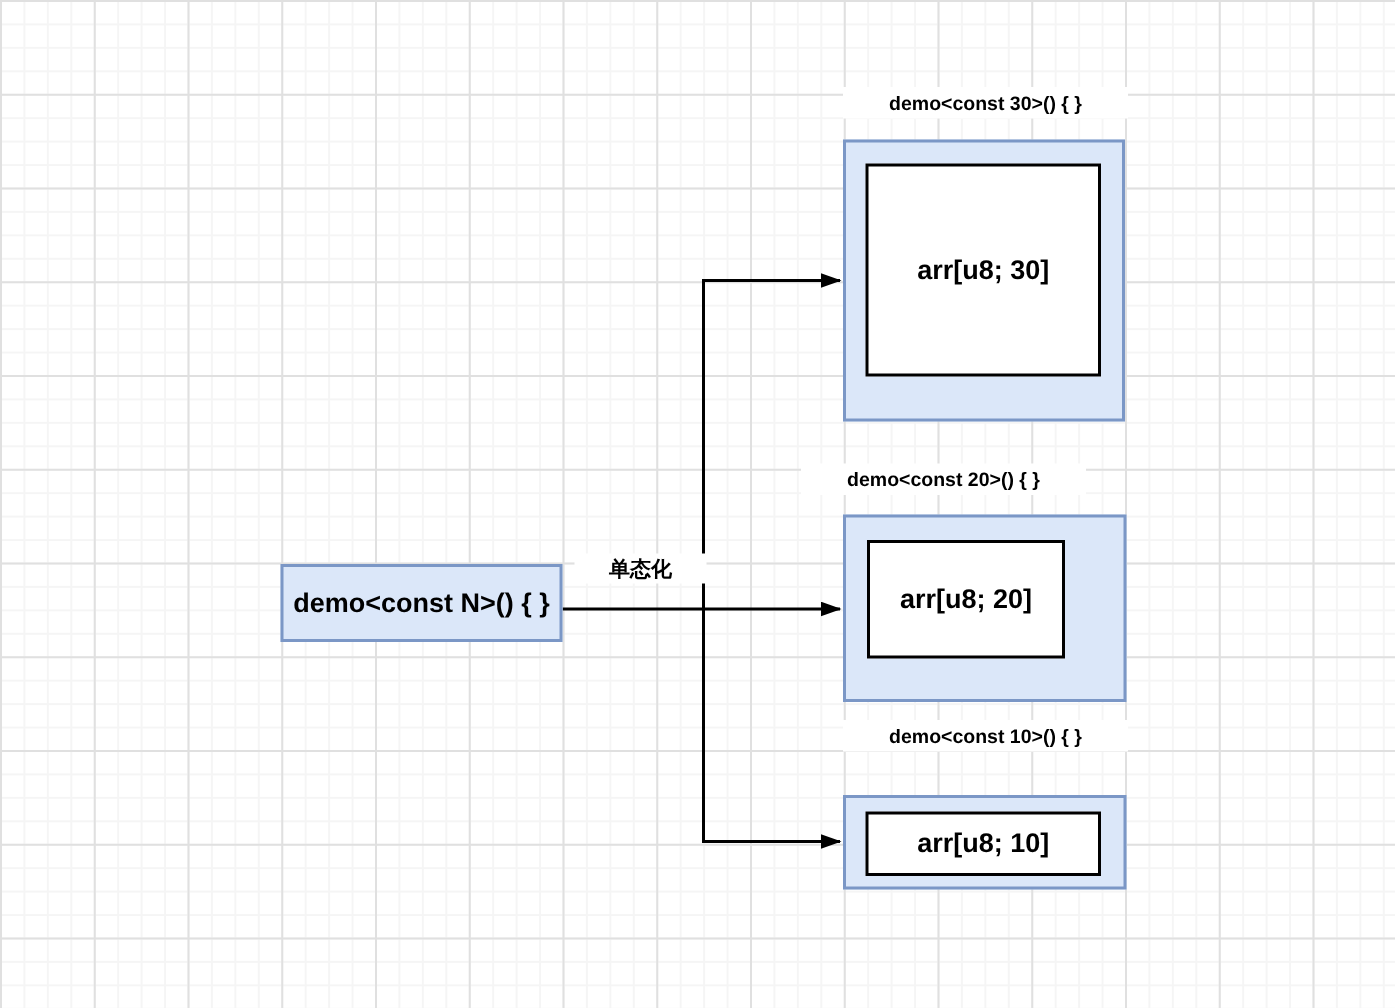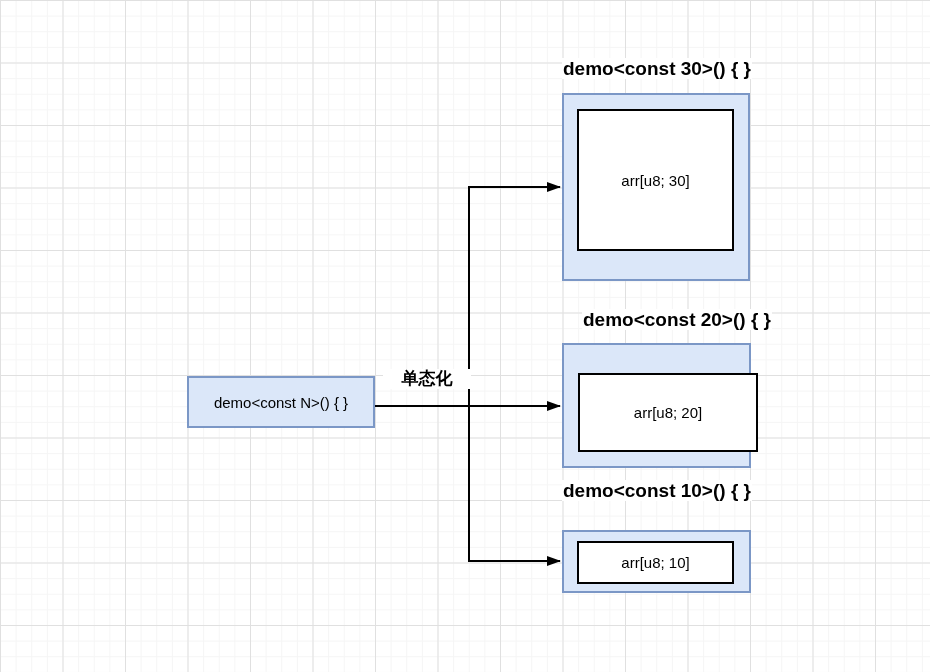--- a/index.html
+++ b/index.html
@@ -32,46 +32,46 @@
   .node{
     position:absolute;box-sizing:border-box;
     background:var(--box-fill);
     border:2px solid var(--box-border);
   }
   .node-source{
     left:187px;top:376px;width:188px;height:52px;
     display:flex;align-items:center;justify-content:center;
   }
   .node-label{
-    font-weight:normal;font-size:15px;color:var(--text);white-space:nowrap;
+    font-weight:bold;font-size:18px;color:var(--text);white-space:nowrap;
   }
   .edge-label{
     position:absolute;left:383px;top:369px;width:88px;
-    text-align:center;font-weight:bold;font-size:17px;color:var(--text);
+    text-align:center;font-weight:bold;font-size:14px;color:var(--text);
     background:var(--canvas-bg);line-height:20px;
   }
   .group-title{
     position:absolute;width:190px;text-align:center;
-    font-weight:bold;font-size:19px;color:var(--text);white-space:nowrap;
+    font-weight:bold;font-size:13px;color:var(--text);white-space:nowrap;
     background:var(--canvas-bg);line-height:21px;
   }
   .title-1{left:562px;top:58px;}
-  .title-2{left:582px;top:309px;}
+  .title-2{left:534px;top:309px;}
   .title-3{left:562px;top:480px;}
   .outer-1{left:562px;top:93px;width:188px;height:188px;}
   .outer-2{left:562px;top:343px;width:189px;height:125px;}
   .outer-3{left:562px;top:530px;width:189px;height:63px;}
   .inner{
     position:absolute;box-sizing:border-box;
     background:var(--inner-fill);
     border:2px solid var(--inner-border);
     display:flex;align-items:center;justify-content:center;
   }
   .inner-1{left:13px;top:14px;width:157px;height:142px;}
-  .inner-2{left:14px;top:28px;width:180px;height:79px;}
+  .inner-2{left:14px;top:15px;width:132px;height:79px;}
   .inner-3{left:13px;top:9px;width:157px;height:43px;}
 </style>
 </head>
 <body>
 
 <div class="canvas">
 
   <svg class="edges" viewBox="0 0 930 672" xmlns="http://www.w3.org/2000/svg">
     <defs>
       <marker id="arrowhead" markerWidth="14" markerHeight="10" refX="13" refY="5" orient="auto" markerUnits="userSpaceOnUse">

